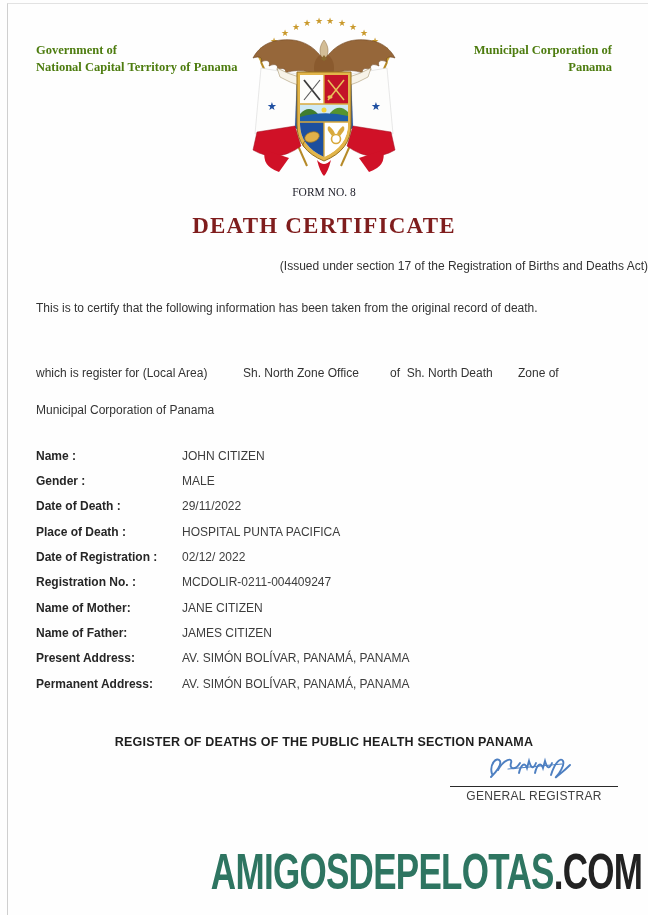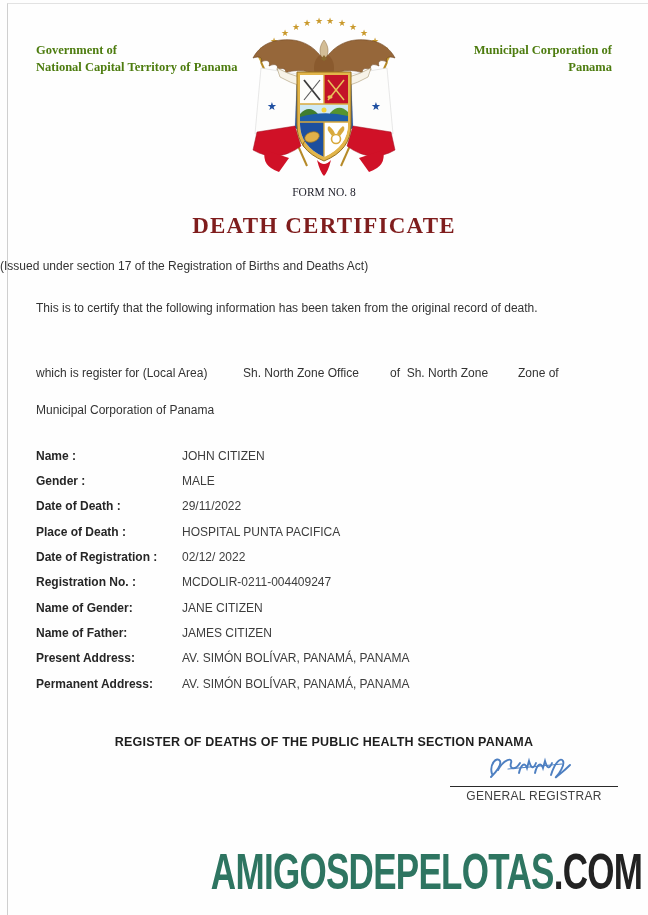--- a/index.html
+++ b/index.html
@@ -14,21 +14,21 @@
   .org-left  { left:36px;  text-align:left; }
   .org-right { right:36px; text-align:right; }
 
   .emblem { position:absolute; left:249px; top:10px; width:150px; height:168px; }
 
   .form-no { position:absolute; left:0; right:0; top:186px; text-align:center;
              font-family:Liberation Serif, serif; font-size:11.5px; color:#24242e; }
   .doc-title { position:absolute; left:0; right:0; top:213px; text-align:center;
                font-family:"Liberation Serif", serif; font-weight:bold; font-size:23px;
                letter-spacing:1.2px; color:#7f1d1d; }
-  .doc-subtitle { position:absolute; left:0; right:0; top:259px; text-align:left;
+  .doc-subtitle { position:absolute; left:0; right:0; top:259px; text-align:right;
                   font-size:12px; color:#333; }
   .certify { position:absolute; left:36px; top:301px; font-size:12px; color:#333; }
 
   .regline { position:absolute; left:0; top:366px; width:648px; height:16px; font-size:12px; color:#333; }
   .regline span { position:absolute; white-space:pre; }
   .rl-prefix { left:36px; }
   .rl-office { left:243px; }
   .rl-ofzone { left:390px; }
   .rl-zoneof { left:518px; }
   .municipality { position:absolute; left:36px; top:403px; font-size:12px; color:#333; }
@@ -142,21 +142,21 @@
   </svg>
 
   <div class="form-no">FORM NO. 8</div>
   <div class="doc-title">DEATH CERTIFICATE</div>
   <div class="doc-subtitle">(Issued under section 17 of the Registration of Births and Deaths Act)</div>
   <div class="certify">This is to certify that the following information has been taken from the original record of death.</div>
 
   <div class="regline">
     <span class="rl-prefix">which is register for (Local Area)</span>
     <span class="rl-office">Sh. North Zone Office</span>
-    <span class="rl-ofzone">of  Sh. North Zone</span>
+    <span class="rl-ofzone">of  Sh. North Death</span>
     <span class="rl-zoneof">Zone of</span>
   </div>
   <div class="municipality">Municipal Corporation of Panama</div>
 
   <div class="fields">
     <div class="frow">
       <span class="flabel">Name :</span>
       <span class="fvalue">JOHN CITIZEN</span>
     </div>
     <div class="frow">
@@ -173,21 +173,21 @@
     </div>
     <div class="frow">
       <span class="flabel">Date of Registration :</span>
       <span class="fvalue">02/12/ 2022</span>
     </div>
     <div class="frow">
       <span class="flabel">Registration No. :</span>
       <span class="fvalue">MCDOLIR-0211-004409247</span>
     </div>
     <div class="frow">
-      <span class="flabel">Name of Gender:</span>
+      <span class="flabel">Name of Mother:</span>
       <span class="fvalue">JANE CITIZEN</span>
     </div>
     <div class="frow">
       <span class="flabel">Name of Father:</span>
       <span class="fvalue">JAMES CITIZEN</span>
     </div>
     <div class="frow">
       <span class="flabel">Present Address:</span>
       <span class="fvalue">AV. SIMÓN BOLÍVAR, PANAMÁ, PANAMA</span>
     </div>

